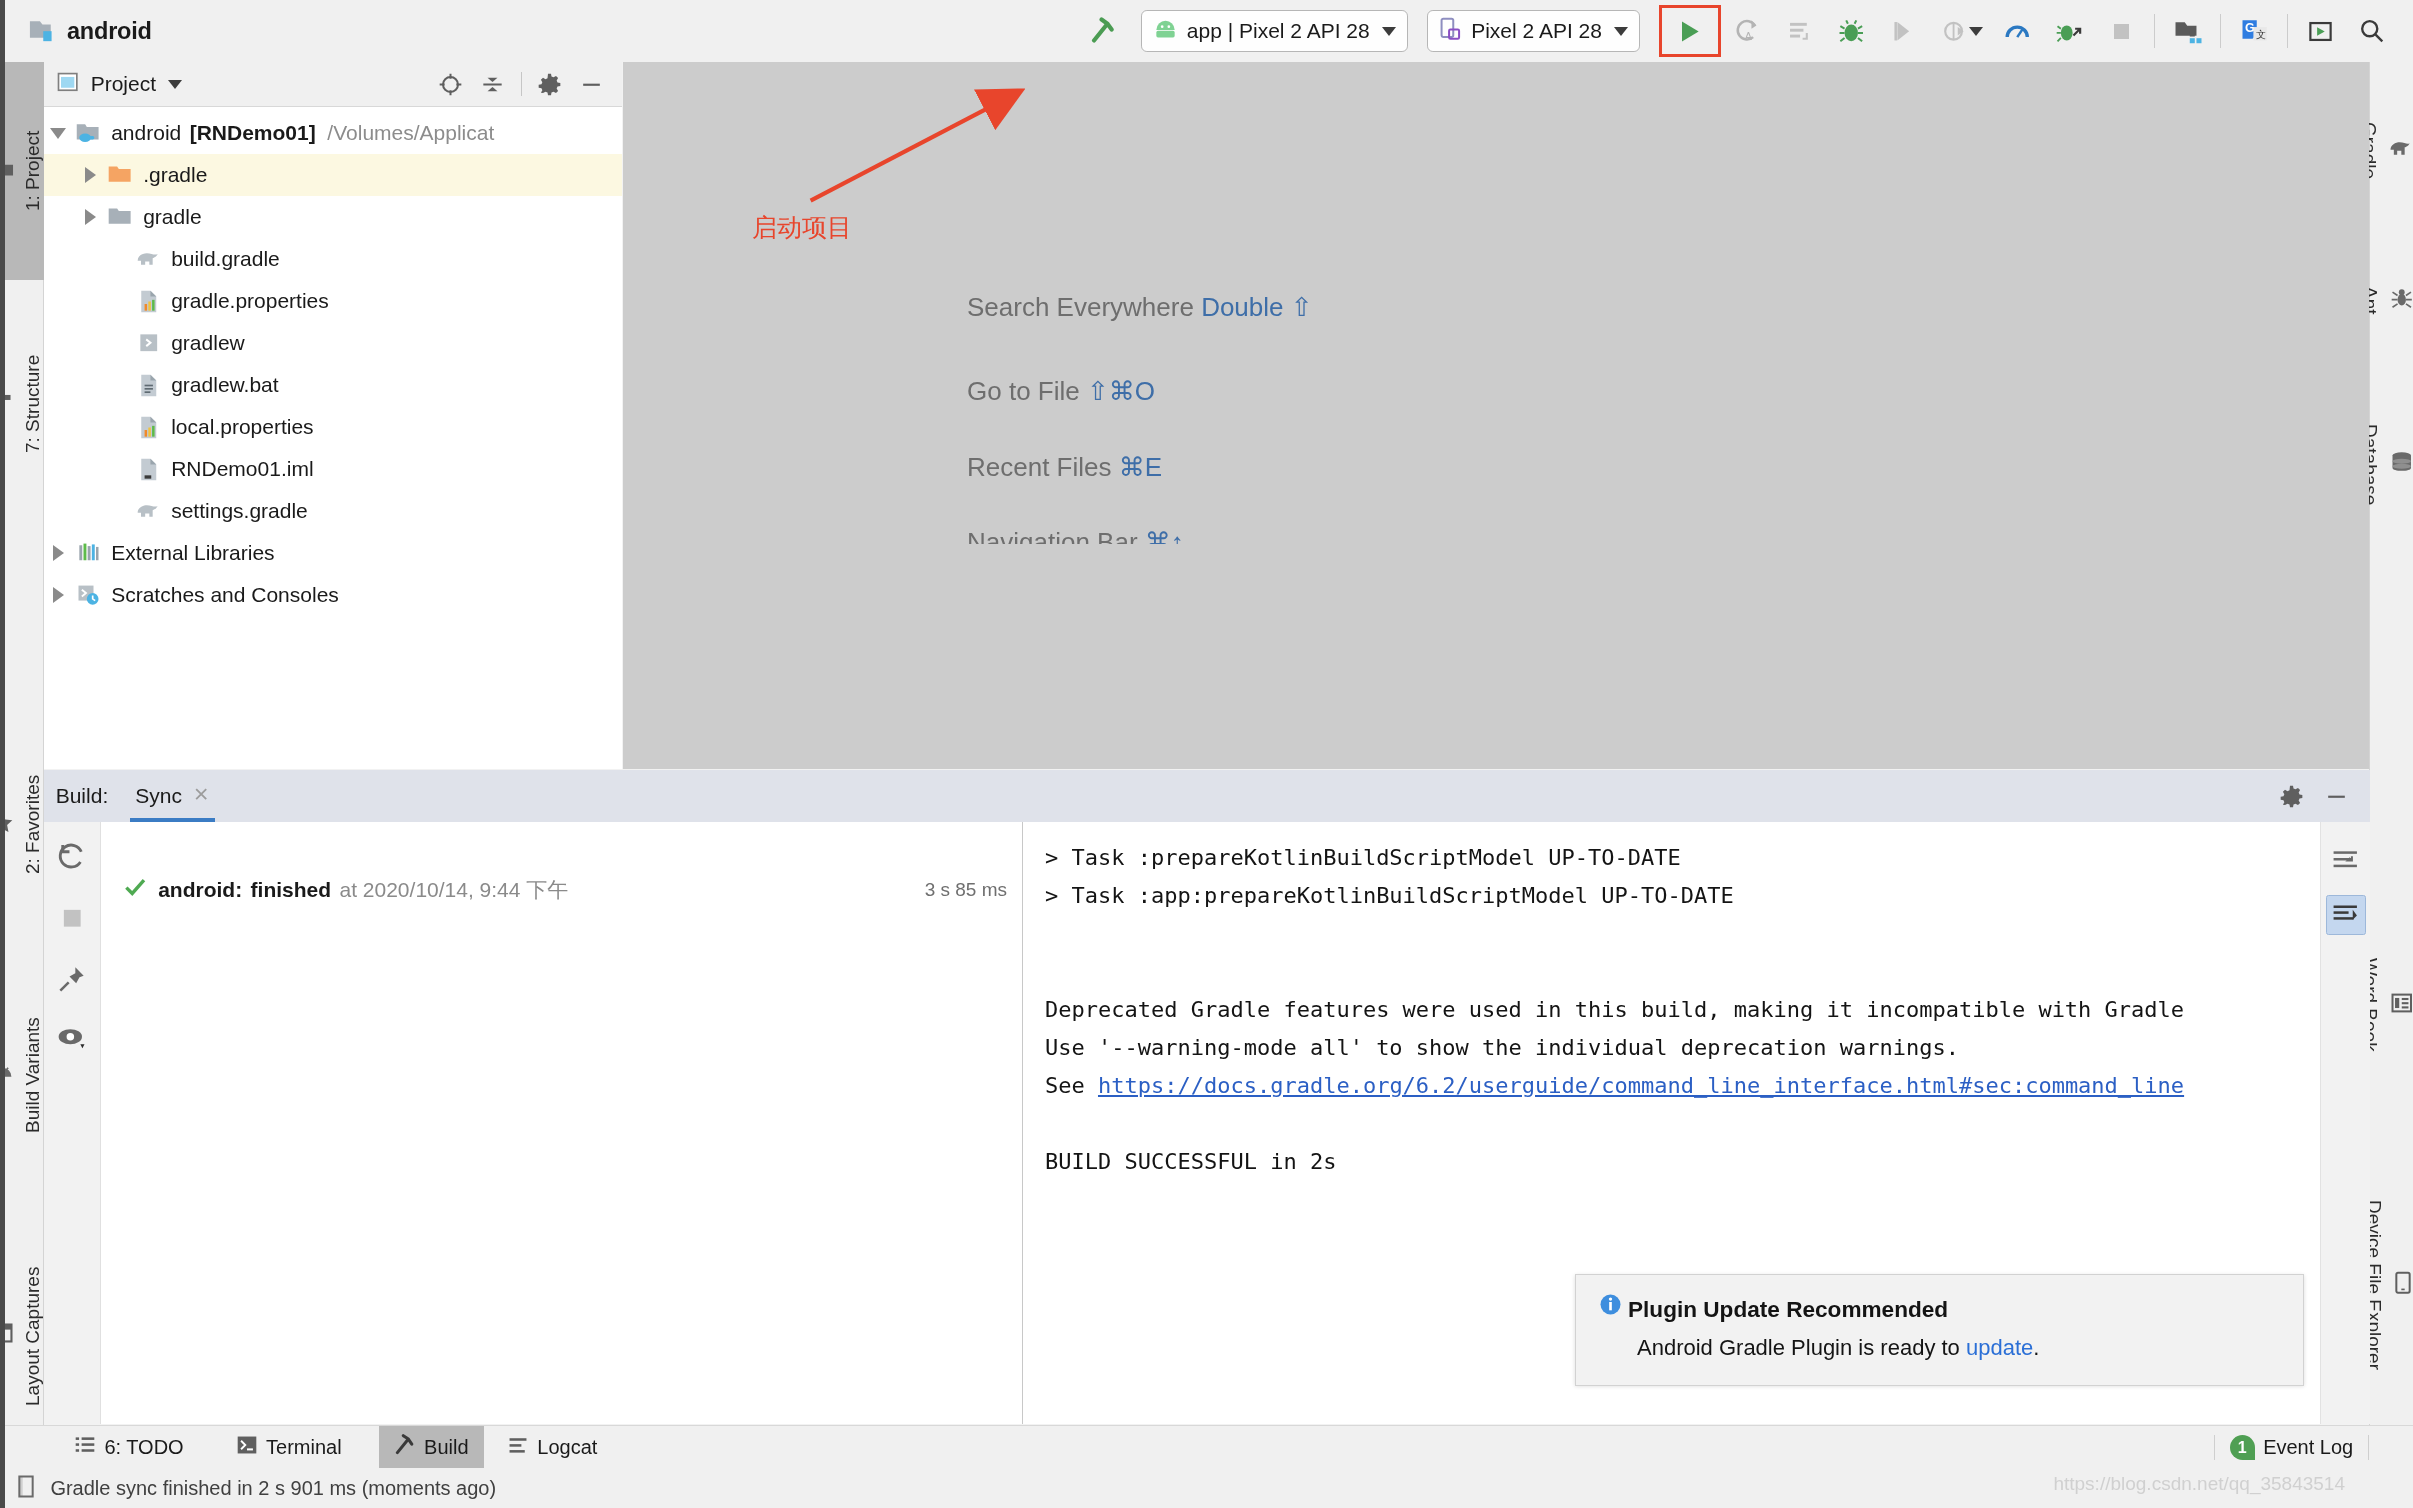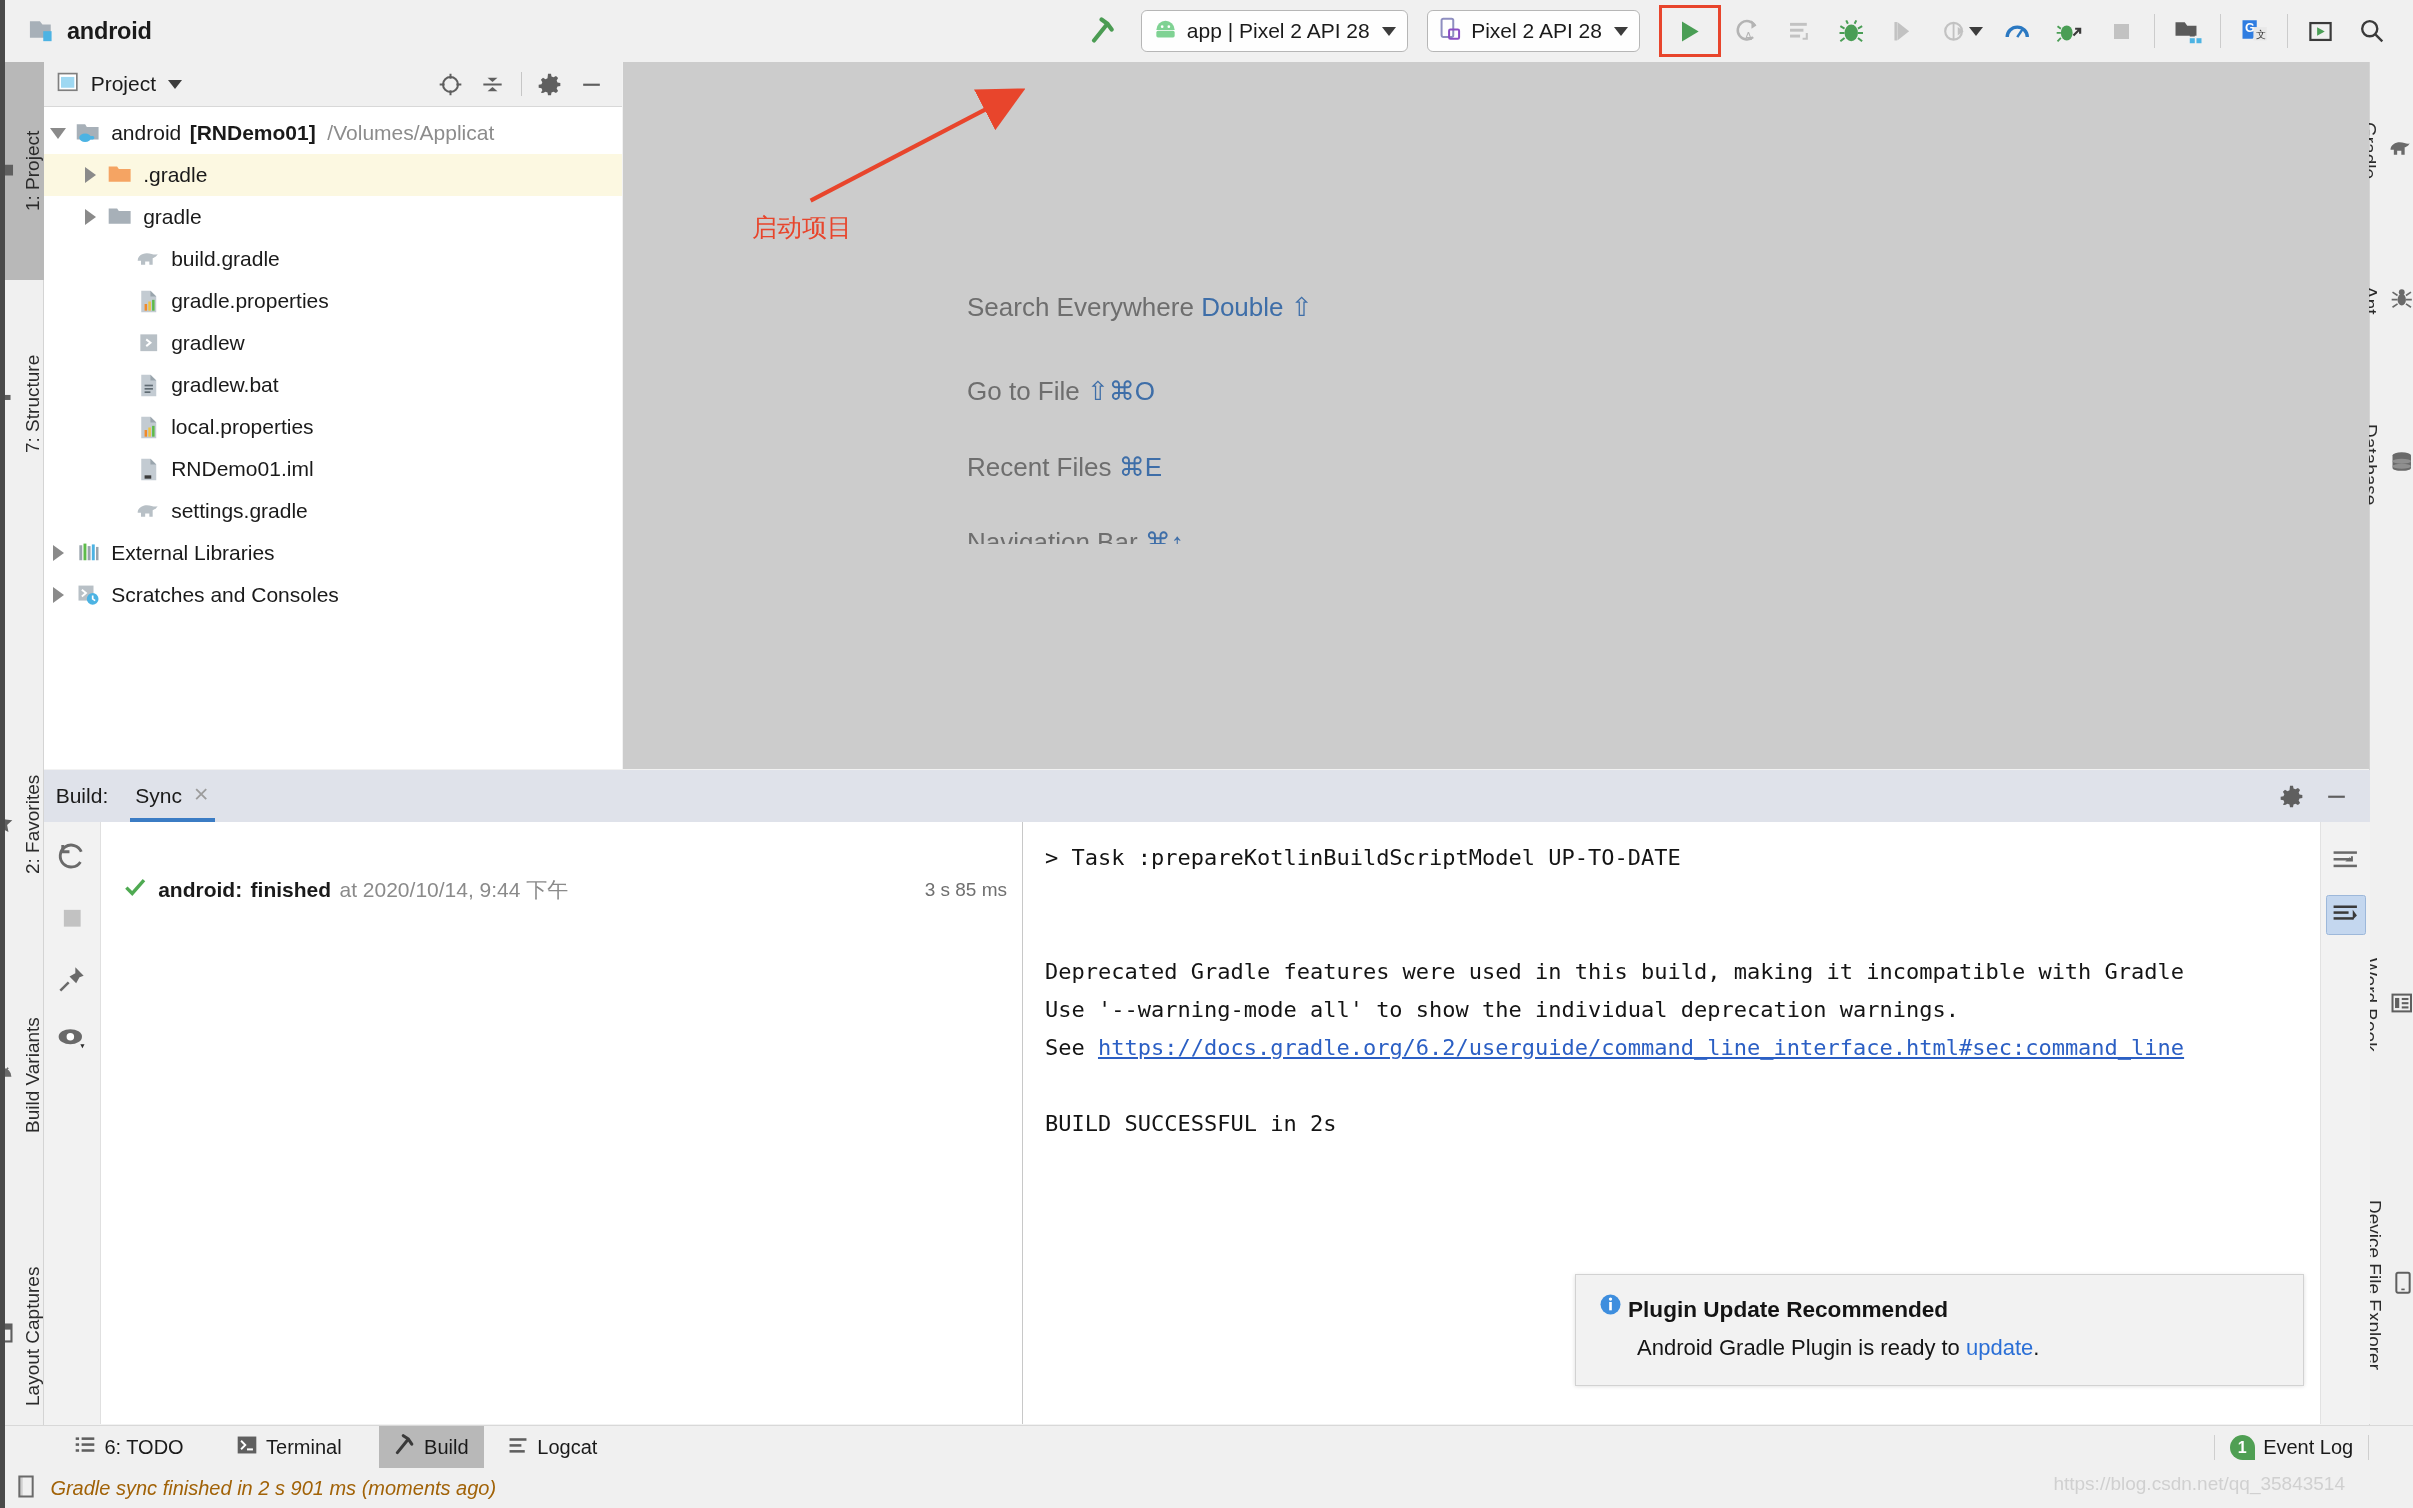--- a/index.html
+++ b/index.html
@@ -130,21 +130,21 @@
   }
   .bb-item { height: 44px; display: flex; align-items: center; gap: 8.4px; padding: 0 15px; font-size: 20px; color: #1a1a1a; }
   .bb-item.active { background: #b8b8b8; }
   .bb-right { margin-left: auto; display: flex; align-items: center; }
   .bb-sep { width: 0.8px; height: 25px; background: #cfcfcf; }
 
   .statusbar {
     position: absolute; left: 0; top: 1468px; width: 2413px; height: 40px;
     background: #f0f0f0; display: flex; align-items: center; padding-left: 15px; gap: 13.4px;
   }
-  .status-text { font-size: 20px; color: #a16207; font-style: italic; }
+  .status-text { font-size: 20px; color: #404040; }
   .badge-green { width: 25px; height: 25px; background: #4f9f53; color: #fff; border-radius: 50% 50% 0 50%; font-size: 16px; display: flex; align-items: center; justify-content: center; font-weight: bold; }
 
   .watermark { position: absolute; right: 68px; top: 1473px; font-size: 19px; color: #d0d0d0; }
 
   .frame-edge { position: absolute; left: 0; top: 0; width: 2413px; height: 1508px; border-left: 5px solid #4a4a4a; border-right: 0; pointer-events: none; }
 </style>
 </head>
 <body>
 
 <div id="app">
@@ -684,20 +684,21 @@
           </span>
           <span class="bt-name">android:</span>
           <span style="margin-left:8.4px;font-weight:bold;">finished</span>
           <span class="bt-at">at 2020/10/14, 9:44 下午</span>
           <span class="bt-dur">3 s 85 ms</span>
         </div>
       </div>
 
       <div class="console">
         <div class="cline">&gt; Task :prepareKotlinBuildScriptModel UP-TO-DATE</div>
+        <div class="cline">&gt; Task :app:prepareKotlinBuildScriptModel UP-TO-DATE</div>
         <div class="cline">&nbsp;</div>
         <div class="cline">&nbsp;</div>
         <div class="cline">Deprecated Gradle features were used in this build, making it incompatible with Gradle</div>
         <div class="cline">Use '--warning-mode all' to show the individual deprecation warnings.</div>
         <div class="cline"><span>See </span><a href="#">https://docs.gradle.org/6.2/userguide/command_line_interface.html#sec:command_line</a></div>
         <div class="cline">&nbsp;</div>
         <div class="cline">BUILD SUCCESSFUL in 2s</div>
 
         <div class="console-side">
           <span class="cs-btn">

